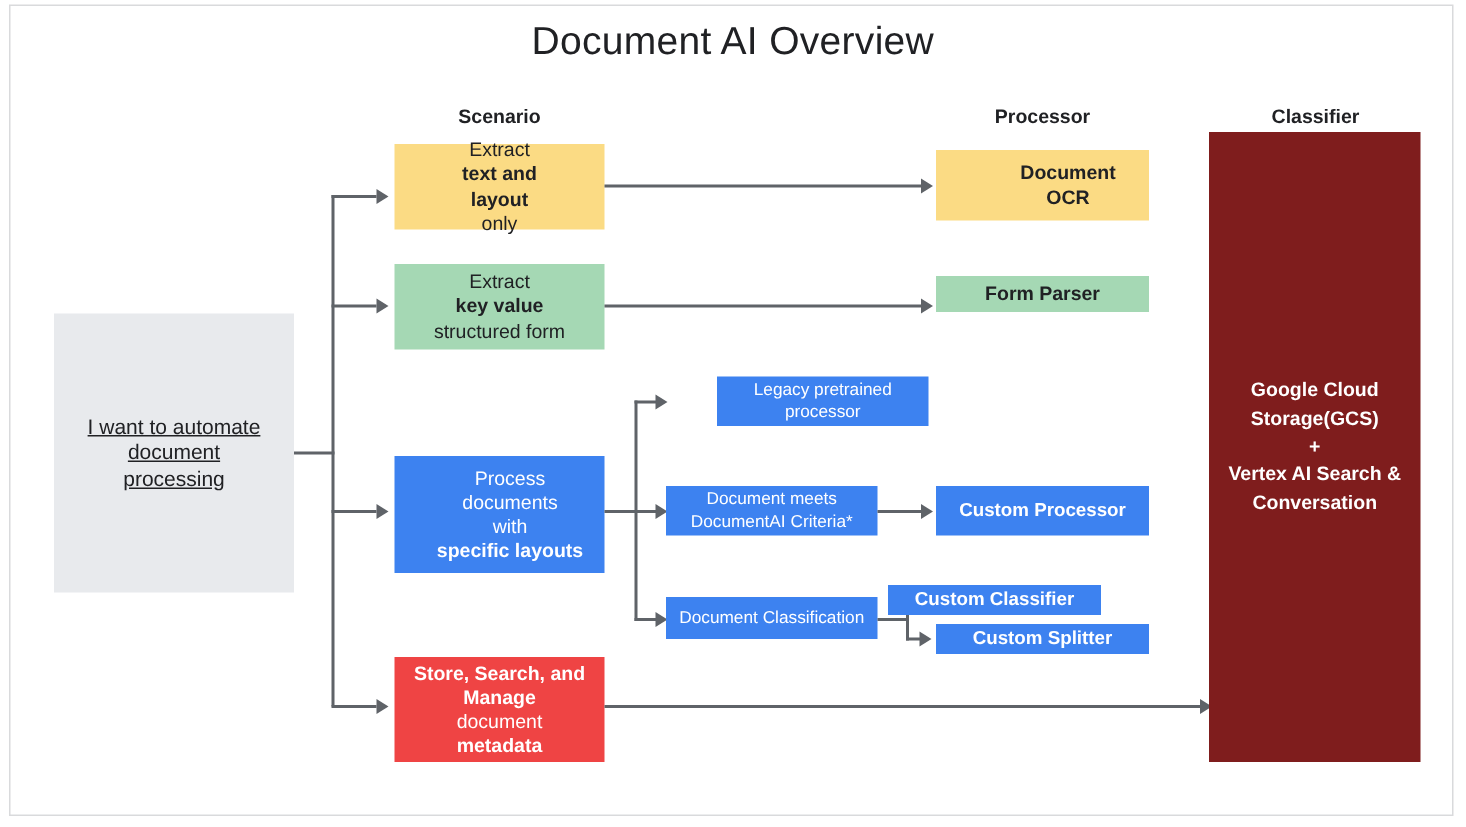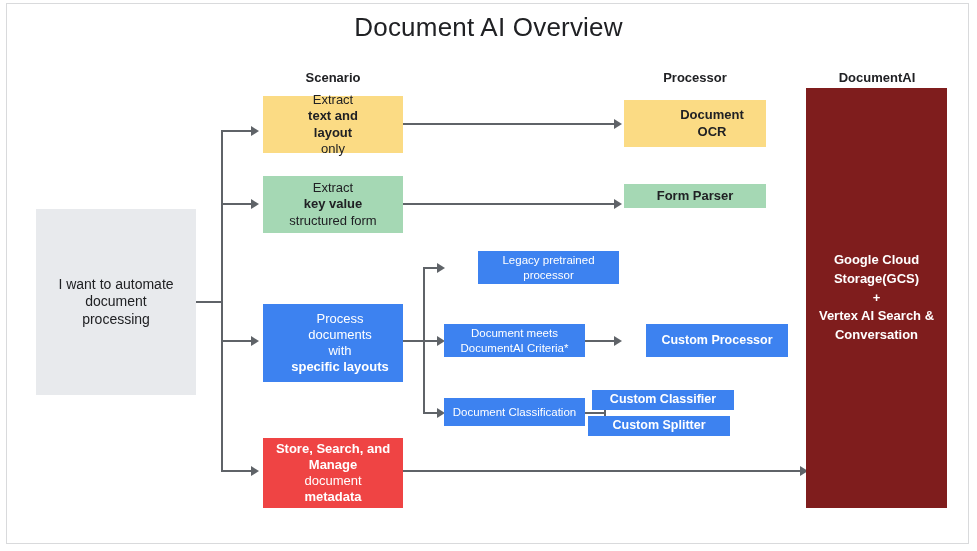--- a/index.html
+++ b/index.html
@@ -51,21 +51,21 @@
     position: absolute;
     box-sizing: border-box;
     display: flex;
     align-items: center;
     justify-content: center;
     text-align: center;
     line-height: 1.25;
     padding: 2px 6px;
   }
   .node span { display: block; }
-  .n-grey   { background: #e8eaed; color: #202124; font-size: 14px; font-weight: 400; }
+  .n-grey   { background: #e8eaed; color: #202124; font-size: 14px; font-weight: 400; text-decoration: underline; }
   .n-yellow { background: #fbdb84; color: #202124; }
   .n-green  { background: #a5d8b4; color: #202124; }
   .n-blue   { background: #3d82f0; color: #ffffff; }
   .n-dblue  { background: #ef4444; color: #ffffff; }
   .n-repo   { background: #7f1d1d; color: #ffffff; font-size: 13px; font-weight: 700; line-height: 1.45; }
 
   .t-reg  { font-size: 13px; font-weight: 400; }
   .t-bold { font-size: 13px; font-weight: 700; }
   .t-sm   { font-size: 11.5px; font-weight: 400; }
   .t-smb  { font-size: 12.5px; font-weight: 700; }
@@ -90,21 +90,21 @@
 <body>
 
 <div id="canvas">
 
   <div id="page-frame"></div>
 
   <div id="title">Document AI Overview</div>
 
   <div class="col-head" style="left:268px; top:70px; width:130px;">Scenario</div>
   <div class="col-head" style="left:630px; top:70px; width:130px;">Processor</div>
-  <div class="col-head" style="left:812px; top:70px; width:130px;">DocumentAI</div>
+  <div class="col-head" style="left:812px; top:70px; width:130px;">Classifier</div>
 
   <div class="node n-grey" style="left:36px; top:209px; width:160px; height:186px;">
     <div>
       <span>I want to automate</span>
       <span>document</span>
       <span>processing</span>
     </div>
   </div>
 
   <div class="hline" style="left:196px; top:301px; width:27px;"></div>
@@ -200,29 +200,29 @@
   <div class="arrow" style="left:613px; top:421px;"></div>
 
   <div class="node n-yellow" style="left:624px; top:100px; width:142px; height:47px;padding-left:40px;">
     <span class="t-bold">Document OCR</span>
   </div>
 
   <div class="node n-green" style="left:624px; top:184px; width:142px; height:24px;">
     <span class="t-bold">Form Parser</span>
   </div>
 
-  <div class="node n-blue" style="left:646px; top:324px; width:142px; height:33px;">
+  <div class="node n-blue" style="left:624px; top:324px; width:142px; height:33px;">
     <span class="t-smb">Custom Processor</span>
   </div>
 
   <div class="node n-blue" style="left:592px; top:390px; width:142px; height:20px;">
     <span class="t-smb">Custom Classifier</span>
   </div>
 
-  <div class="node n-blue" style="left:588px; top:416px; width:142px; height:20px;">
+  <div class="node n-blue" style="left:624px; top:416px; width:142px; height:20px;">
     <span class="t-smb">Custom Splitter</span>
   </div>
 
   <div class="hline" style="left:403px; top:470px; width:400px;"></div>
   <div class="arrow" style="left:800px; top:466px;"></div>
 
   <div class="node n-repo" style="left:806px; top:88px; width:141px; height:420px;">
     <div>
       <span>Google Cloud</span>
       <span>Storage(GCS)</span>

